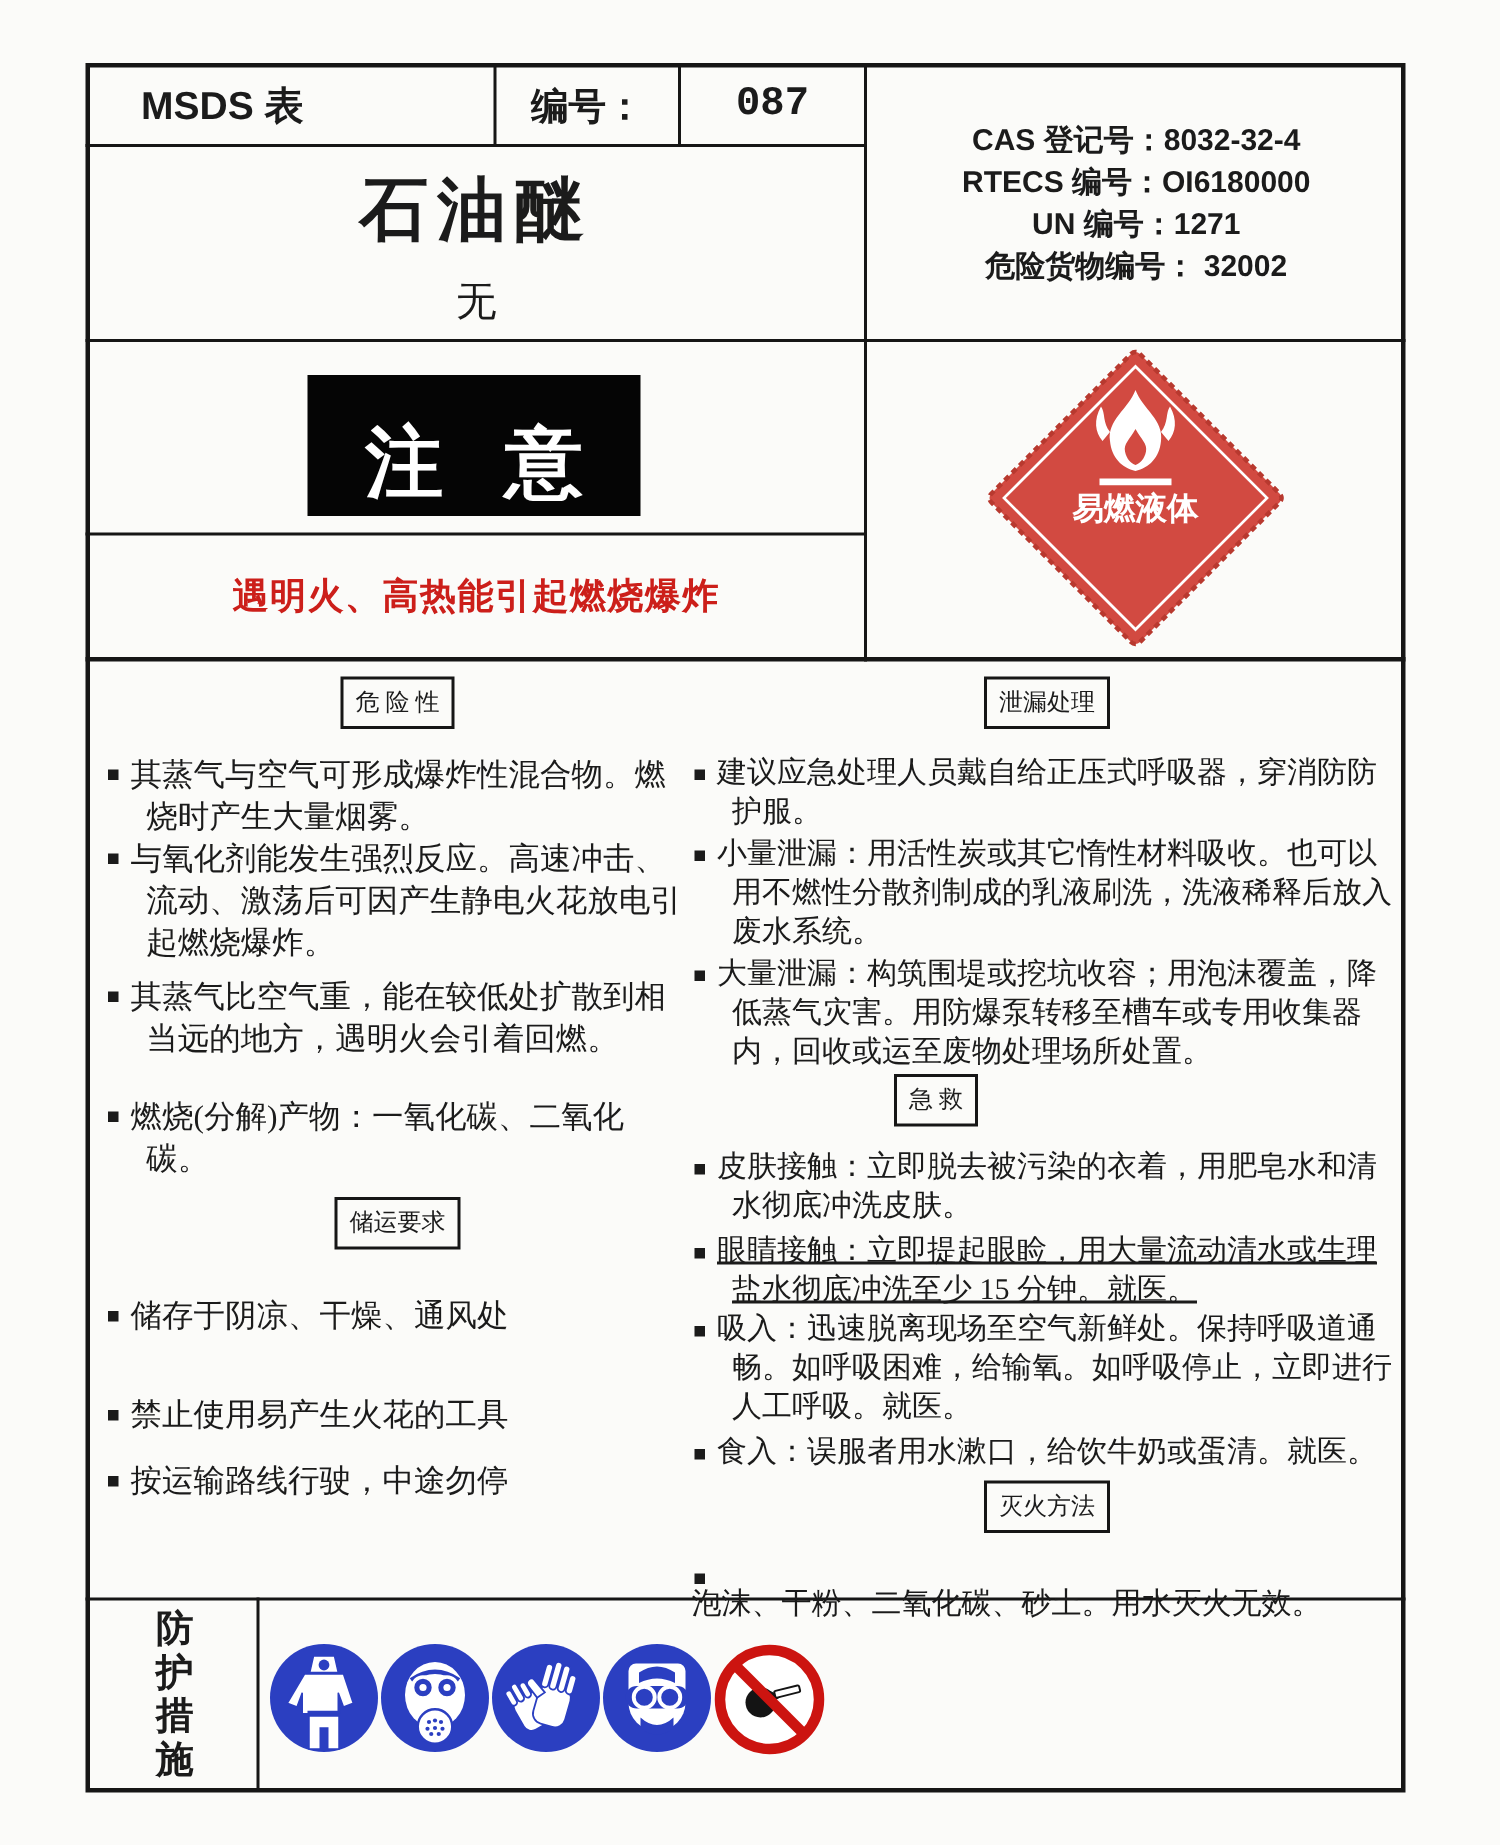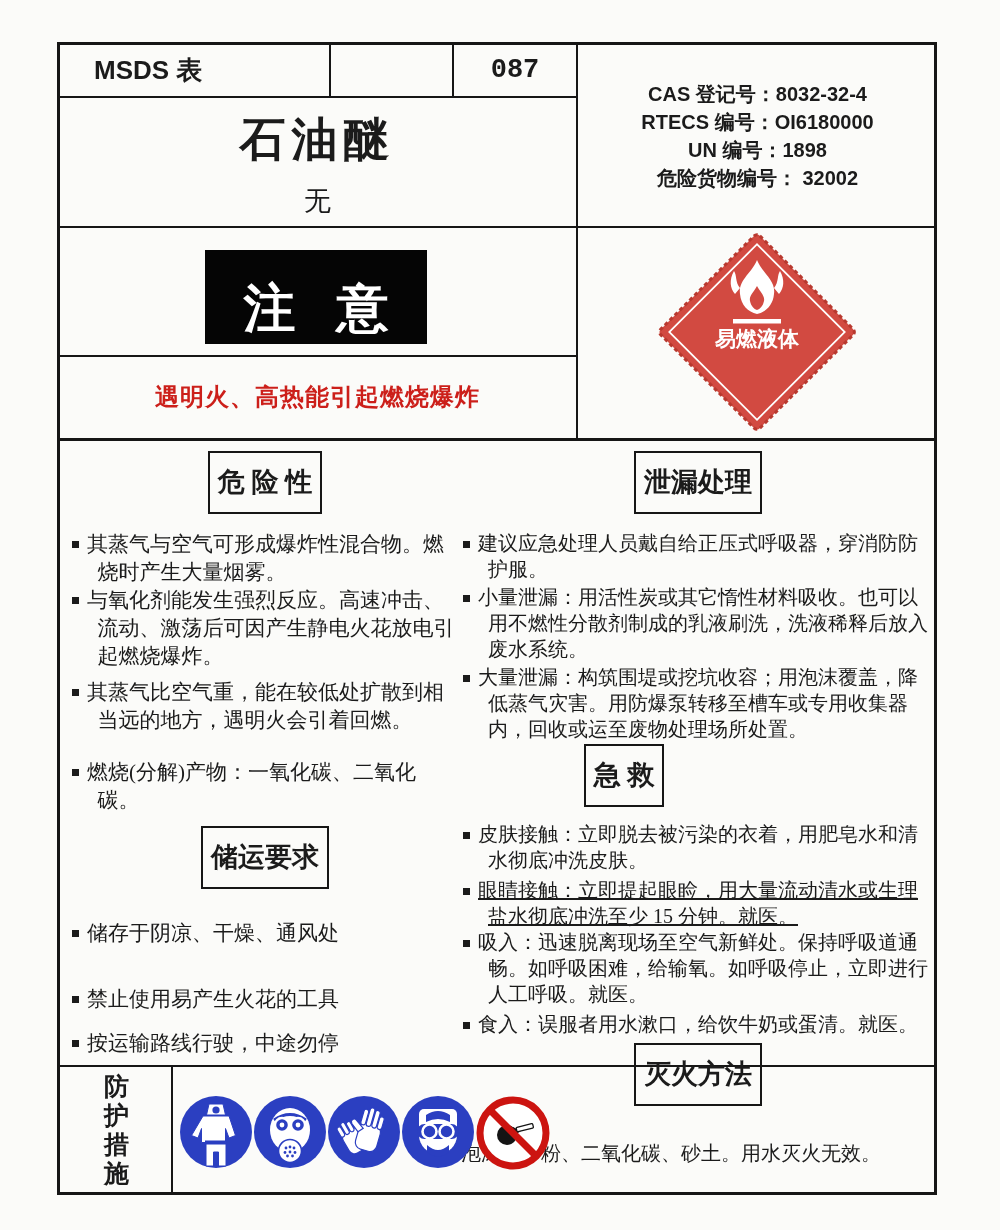--- a/index.html
+++ b/index.html
@@ -22,21 +22,21 @@
   .sigbox{position:absolute;left:205px;top:250px;width:222px;height:94px;background:#050505;
           display:flex;align-items:center;justify-content:center;}
   .sigword{color:#ffffff;font-size:52px;font-weight:bold;letter-spacing:14px;text-indent:14px;margin-top:23px;}
   .statement{left:57px;top:357px;width:521px;height:80px;justify-content:center;
              color:#cc1f1a;font-size:24px;font-weight:bold;letter-spacing:1px;}
   .diamond-wrap{position:absolute;left:647px;top:230px;width:220px;height:210px;}
   .col{position:absolute;top:441px;}
   .col-left{left:70px;width:390px;}
   .col-right{left:461px;width:474px;}
   .sec-h-wrap{text-align:center;}
-  .sec-h{display:inline-block;border:2px solid #161616;padding:15px 8px;font-size:27px;font-weight:bold;line-height:29px;}
+  .sec-h{display:inline-block;border:2px solid #161616;padding:1px 8px;font-size:16px;font-weight:normal;line-height:29px;}
   .shift-left{transform:translateX(-74px);}
   .bullet{display:flex;}
   .bq{flex:0 0 7px;width:7px;height:7px;background:#1b1b1b;margin:11px 8px 0 2px;}
   .bt{text-indent:-0.5em;padding-left:0.5em;}
   .col-left .bt{font-size:21px;line-height:28px;width:360px;}
   .col-right .bt{font-size:20px;line-height:26px;width:448px;}
   .prot-label{left:57px;top:1067px;width:114px;height:126px;justify-content:center;}
   .prot-label .vstack{width:30px;word-break:break-all;font-size:25px;font-weight:bold;line-height:29px;text-align:right;}
   .icons-row{position:absolute;left:178px;top:1094px;display:flex;}
   .icons-row svg{display:block;margin-right:-2px;}
@@ -51,29 +51,30 @@
   <div class="gline" style="left:452px;top:42px;width:2px;height:56px;"></div>
   <div class="gline" style="left:576px;top:42px;width:2px;height:399px;"></div>
   <div class="gline" style="left:57px;top:96px;width:521px;height:2px;"></div>
   <div class="gline" style="left:57px;top:226px;width:880px;height:2px;"></div>
   <div class="gline" style="left:57px;top:355px;width:521px;height:2px;"></div>
   <div class="gline" style="left:57px;top:438px;width:880px;height:3px;"></div>
   <div class="gline" style="left:57px;top:1065px;width:880px;height:2px;"></div>
   <div class="gline" style="left:171px;top:1065px;width:2px;height:128px;"></div>
 
   <div class="cell msds">MSDS 表</div>
+  <div class="cell numlab">编号：</div>
   <div class="cell numval">087</div>
 
   <div class="cell chem">石油醚</div>
   <div class="cell alias">无</div>
 
   <div class="cell registry">
     <div>CAS 登记号：8032-32-4</div>
     <div>RTECS 编号：OI6180000</div>
-    <div>UN 编号：1898</div>
+    <div>UN 编号：1271</div>
     <div>危险货物编号： 32002</div>
   </div>
 
   <div class="sigbox">
     <span class="sigword">注 意</span>
   </div>
   <div class="cell statement">遇明火、高热能引起燃烧爆炸</div>
 
   <div class="diamond-wrap">
     <svg width="220" height="210" viewBox="0 0 220 210">

